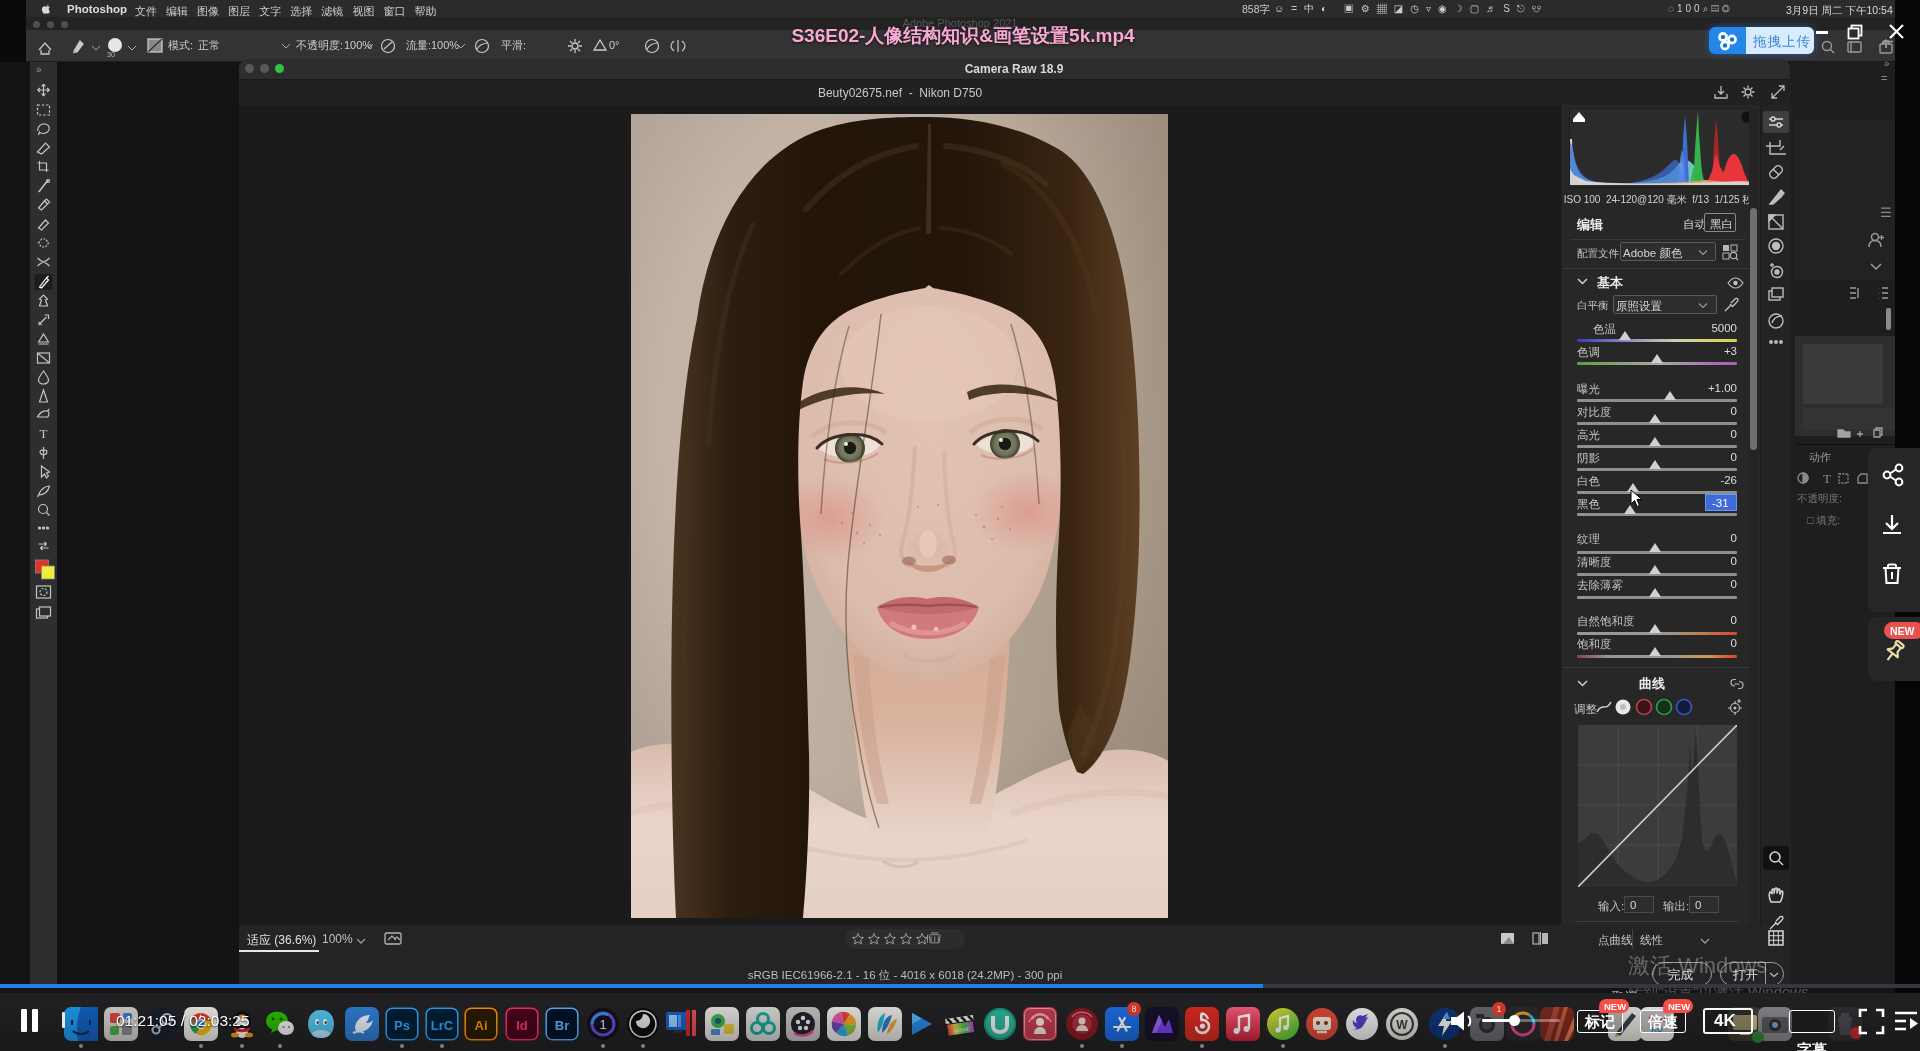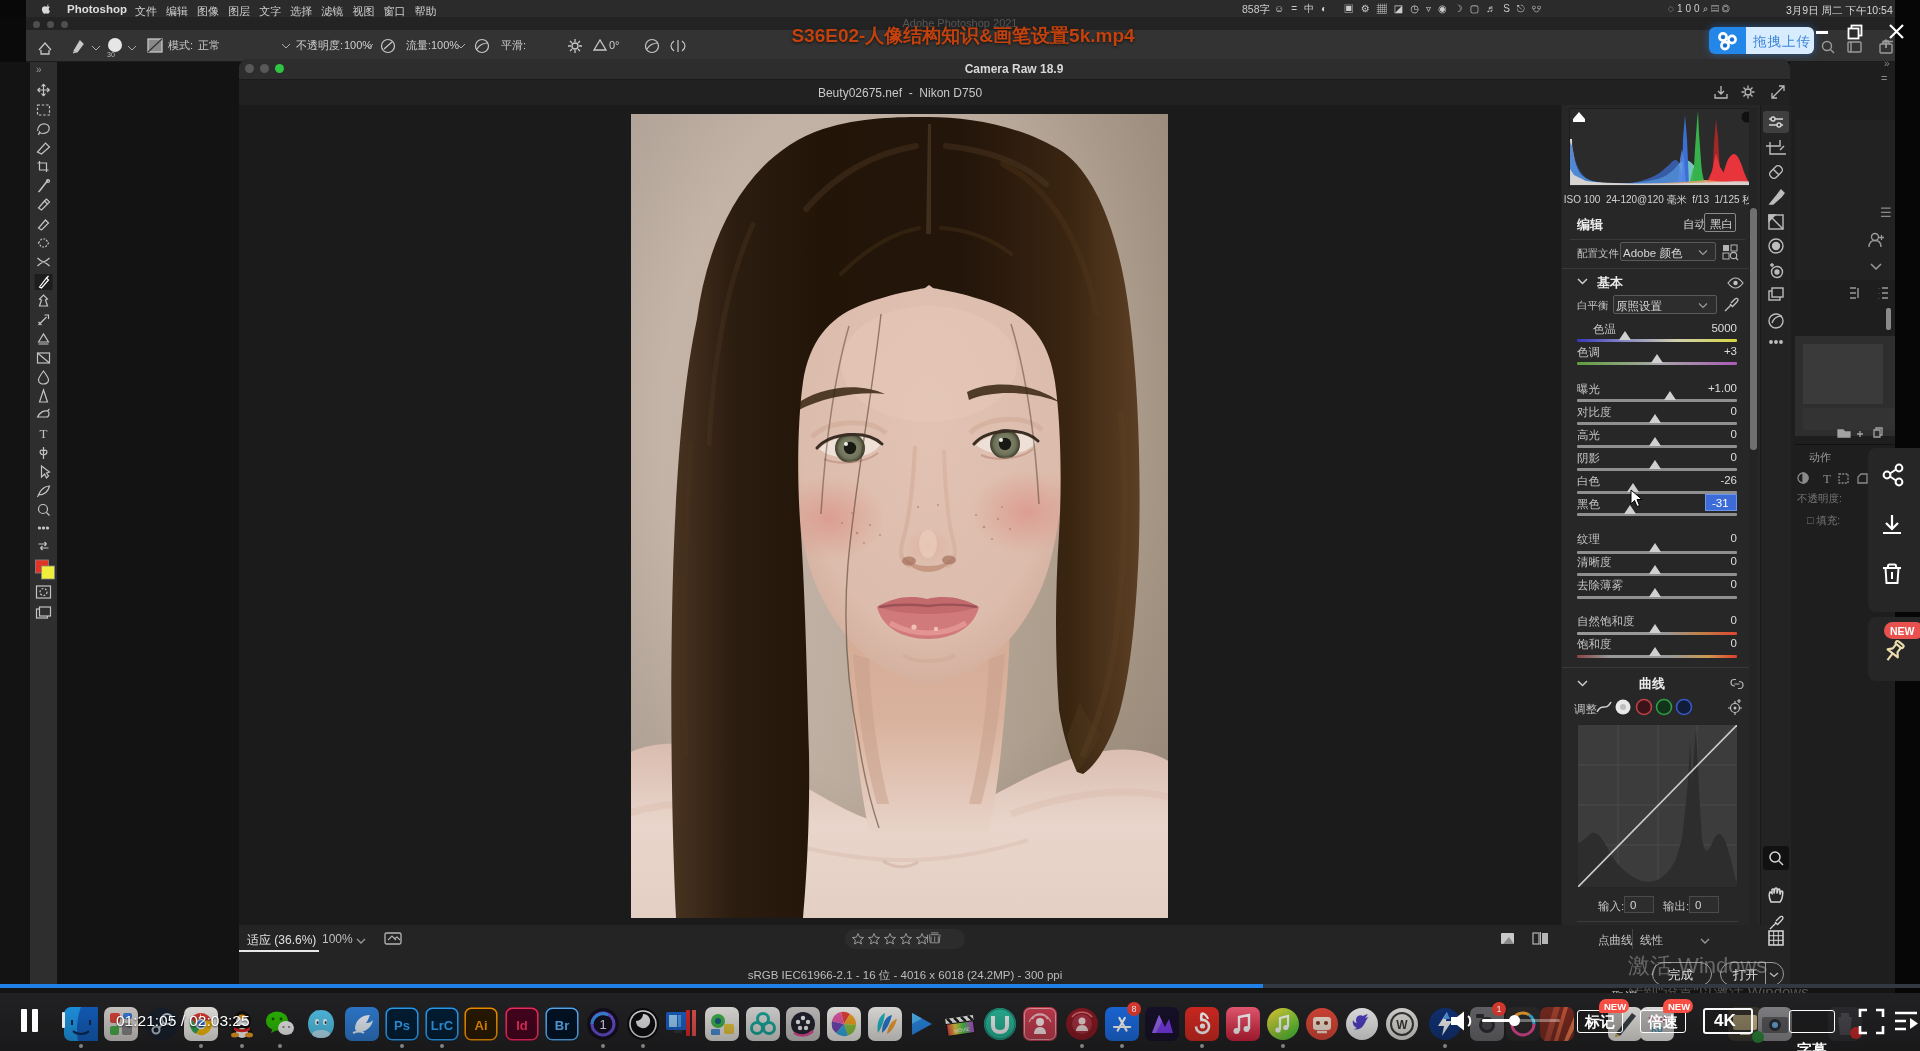--- a/index.html
+++ b/index.html
@@ -72,21 +72,21 @@
     <g stroke="#c8c8c8" fill="none" stroke-width="1.2">
       <circle cx="616" cy="10" r="6.5"></circle>
         <path d="M611,13 C614,8 619,7 622,7"></path>
       <path d="M638,5 C634,8 634,12 638,15 M646,5 C650,8 650,12 646,15 M642,4 L642,16"></path>
     </g>
   </svg>
 
   <div class="abs" style="left:0;top:62px;width:1920px;height:923px;background:#131313;"></div>
 
   <div class="txt" style="left:960px;top:17px;transform:translateX(-50%);font-size:11px;color:#555555;">Adobe Photoshop 2021</div>
-  <div class="txt" style="left:963px;top:23px;transform:translateX(-50%);font-size:19px;font-weight:bold;color:#c2410c;text-shadow:0 1px 3px rgba(0,0,0,0.7);">S36E02-人像结构知识&amp;画笔设置5k.mp4</div>
+  <div class="txt" style="left:963px;top:23px;transform:translateX(-50%);font-size:19px;font-weight:bold;color:#f9a8d4;text-shadow:0 1px 3px rgba(0,0,0,0.7);">S36E02-人像结构知识&amp;画笔设置5k.mp4</div>
 
   <div class="abs" style="left:1709px;top:27px;width:105px;height:27px;border-radius:6px;overflow:hidden;box-shadow:0 0 8px rgba(40,130,240,0.5);">
     <div class="abs" style="left:0;top:0;width:37px;height:27px;background:#2287e8;"></div>
     <div class="abs" style="left:37px;top:0;width:68px;height:27px;background:#d8ecff;"></div>
     <svg class="abs" style="left:6px;top:2px;" width="24" height="24" viewBox="0 0 24 24">
       <g fill="none" stroke="#ffffff" stroke-width="2.6">
         <circle cx="8" cy="8" r="3.6"></circle>
           <circle cx="17" cy="10.5" r="3.6"></circle>
           <circle cx="10" cy="16.5" r="3.6"></circle>
       </g>

